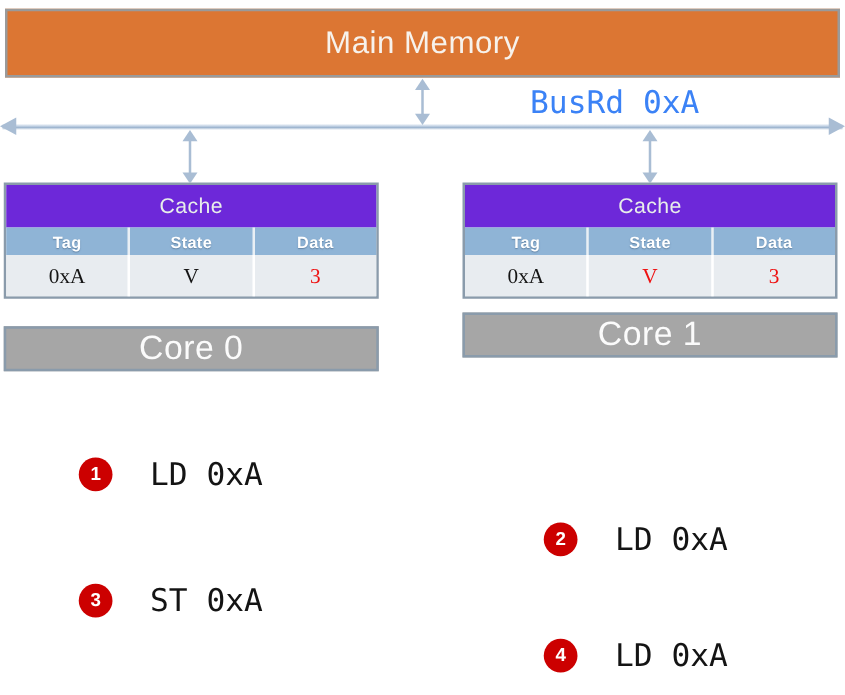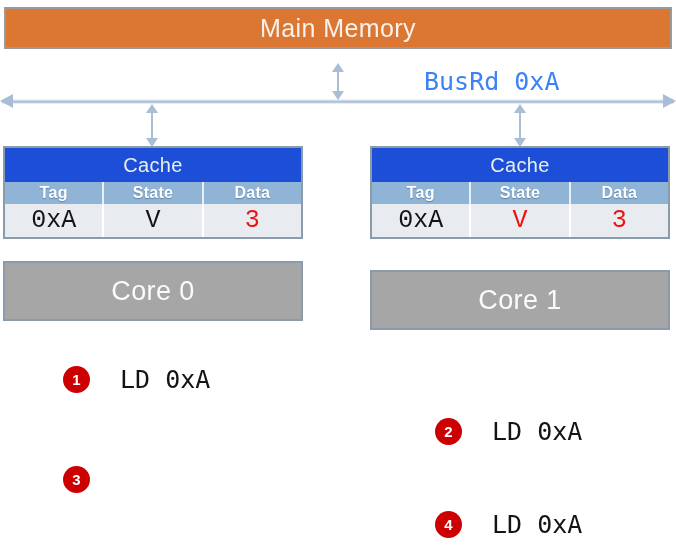--- a/index.html
+++ b/index.html
@@ -14,21 +14,21 @@
     overflow: hidden;
     font-family: "Liberation Sans", sans-serif;
   }
 
   
   .main-memory {
     position: absolute;
     left: 4px;
     top: 7px;
     width: 668px;
-    height: 42px;
+    height: 55px;
     box-sizing: border-box;
     background: #DC7633;
     border: 2px solid #9a9a9a;
     display: flex;
     align-items: center;
     justify-content: center;
   }
   .main-memory-label {
     color: #f7f2ec;
     font-size: 25px;
@@ -111,79 +111,79 @@
     position: absolute;
     box-sizing: border-box;
     border: 2px solid #8a9bab;
     background: #ffffff;
   }
   .cache-0 { left: 3px;   top: 146px; width: 300px; }
   .cache-1 { left: 370px; top: 146px; width: 300px; }
 
   .cache-title {
     height: 34px;
-    background: #1d4ed8;
+    background: #6d28d9;
     color: #e8eeea;
-    font-size: 20px;
+    font-size: 17px;
     display: flex;
     align-items: center;
     justify-content: center;
     letter-spacing: 0.3px;
   }
   .cache-head-row {
     display: flex;
     height: 22px;
     background: #8fb4d6;
   }
   .cache-head-row > div {
     flex: 1 1 0;
     color: #ffffff;
-    font-size: 16px;
+    font-size: 13px;
     font-weight: bold;
     display: flex;
     align-items: center;
     justify-content: center;
     border-right: 2px solid #e9eff5;
     text-shadow: 0 1px 1px rgba(60,90,120,0.55);
     letter-spacing: 0.3px;
   }
   .cache-head-row > div:last-child { border-right: none; }
 
   .cache-data-row {
     display: flex;
     height: 33px;
     background: #e8ecf0;
   }
   .cache-data-row > div {
     flex: 1 1 0;
-    font-family: Liberation Mono, monospace;
-    font-size: 25px;
+    font-family: Liberation Serif, serif;
+    font-size: 17px;
     display: flex;
     align-items: center;
     justify-content: center;
     border-right: 2px solid #ffffff;
     color: #141414;
     line-height: 1;
   }
   .cache-data-row > div:last-child { border-right: none; }
   .val-red { color: #ee1111 !important; }
 
   
   .core {
     position: absolute;
     box-sizing: border-box;
-    height: 60px;
+    height: 36px;
     background: #a6a6a6;
     border: 2px solid #8a9bab;
     display: flex;
-    align-items: center;
+    align-items: flex-start;
     justify-content: center;
   }
   .core-0 { left: 3px;   top: 261px; width: 300px; }
-  .core-1 { left: 370px; top: 270px; width: 300px; }
+  .core-1 { left: 370px; top: 250px; width: 300px; }
   .core-label {
     color: #fbfbfb;
     font-size: 27px;
     letter-spacing: 0.4px;
   }
 
   
   .step {
     position: absolute;
     display: flex;
@@ -280,17 +280,18 @@
 <div class="step step-1">
   <span class="step-badge">1</span>
   <span class="step-text">LD 0xA</span>
 </div>
 <div class="step step-2">
   <span class="step-badge">2</span>
   <span class="step-text">LD 0xA</span>
 </div>
 <div class="step step-3">
   <span class="step-badge">3</span>
+  <span class="step-text">ST 0xA</span>
 </div>
 <div class="step step-4">
   <span class="step-badge">4</span>
   <span class="step-text">LD 0xA</span>
 </div>
 
 </body></html>

